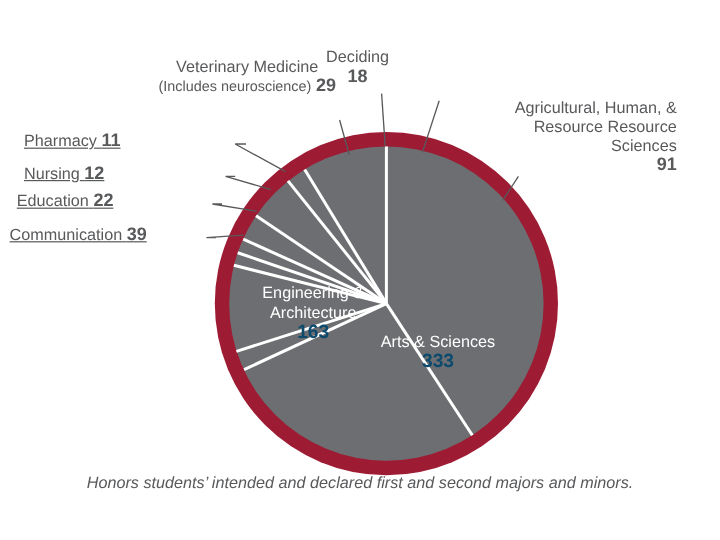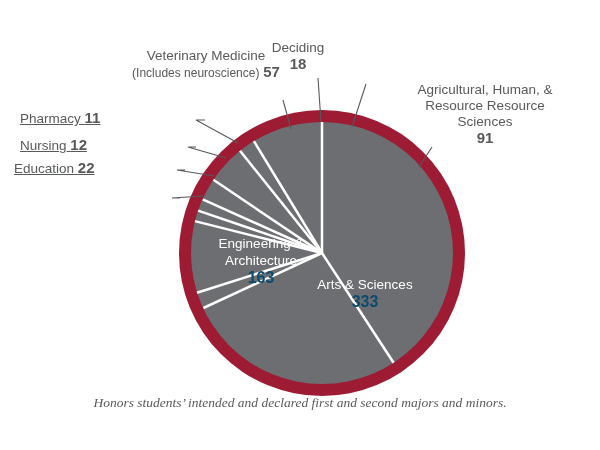--- a/index.html
+++ b/index.html
@@ -57,21 +57,21 @@
   .sub {
     font-size: 12px;
     line-height: 15px;
   }
   .caption {
     position: absolute;
     left: 0;
     right: 0;
     top: 395px;
     text-align: center;
-    font-family: Liberation Serif, serif;
+    font-family: Liberation Sans, sans-serif;
     font-style: italic;
     font-size: 13.5px;
     color: #58595b;
   }
 </style>
 </head>
 <body>
 
 <div id="stage">
 
@@ -120,30 +120,30 @@
 
       <path d="M214 176 L177 170 L185 170"></path>
 
       <path d="M203 196 L172 198 L180 198"></path>
     </g>
   </svg>
 
   <div class="label center" style="left:116px; top:48px; width:180px;">
     <span>Veterinary Medicine</span><br>
     <span class="sub">(Includes neuroscience)</span>
-    <span class="val">57</span>
+    <span class="val">29</span>
   </div>
 
   <div class="label center" style="left:268px; top:40px; width:60px;">
     <span>Deciding</span><br>
     <span class="val">18</span>
   </div>
 
 
-  <div class="label center" style="left:390px; top:82px; width:190px;">
+  <div class="label center" style="left:374px; top:82px; width:190px;text-align:right;">
     <span>Agricultural, Human, &amp;</span><br>
     <span>Resource Resource</span><br>
     <span>Sciences</span><br>
     <span class="val">91</span>
   </div>
 
   <div class="label right" style="left:20px; top:110px; width:172px;">
     <span>Pharmacy</span>
     <span class="val">11</span>
   </div>
@@ -151,20 +151,24 @@
   <div class="label right" style="left:20px; top:137px; width:164px;">
     <span>Nursing</span>
     <span class="val">12</span>
   </div>
 
   <div class="label right" style="left:14px; top:160px; width:159px;">
     <span>Education</span>
     <span class="val">22</span>
   </div>
 
+  <div class="label right" style="left:8px; top:188px; width:160px;">
+    <span>Communication</span>
+    <span class="val">39</span>
+  </div>
 
   <div class="label inner" style="left:196px; top:235px; width:130px;">
     <span>Engineering &amp;</span><br>
     <span>Architecture</span><br>
     <span class="val">163</span>
   </div>
 
   <div class="label inner" style="left:300px; top:276px; width:130px;">
     <span>Arts &amp; Sciences</span><br>
     <span class="val">333</span>

